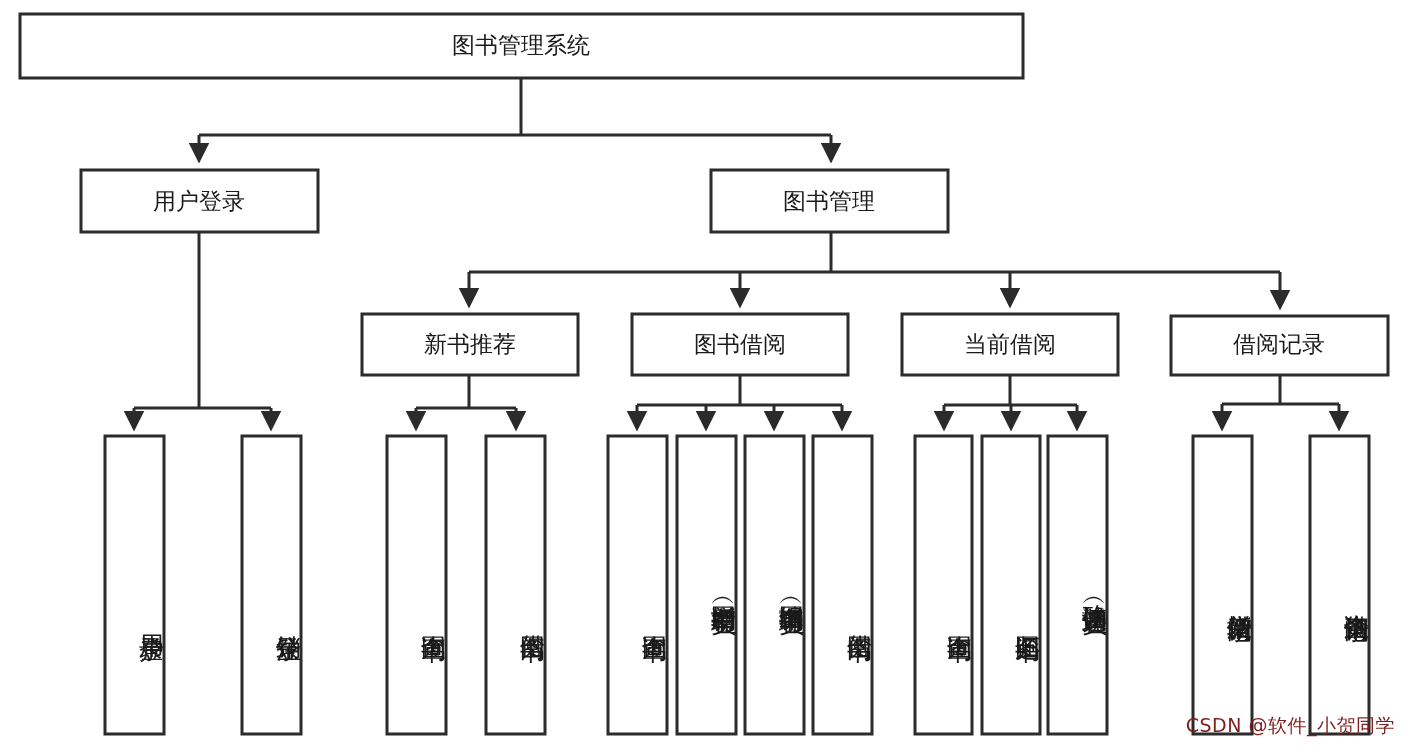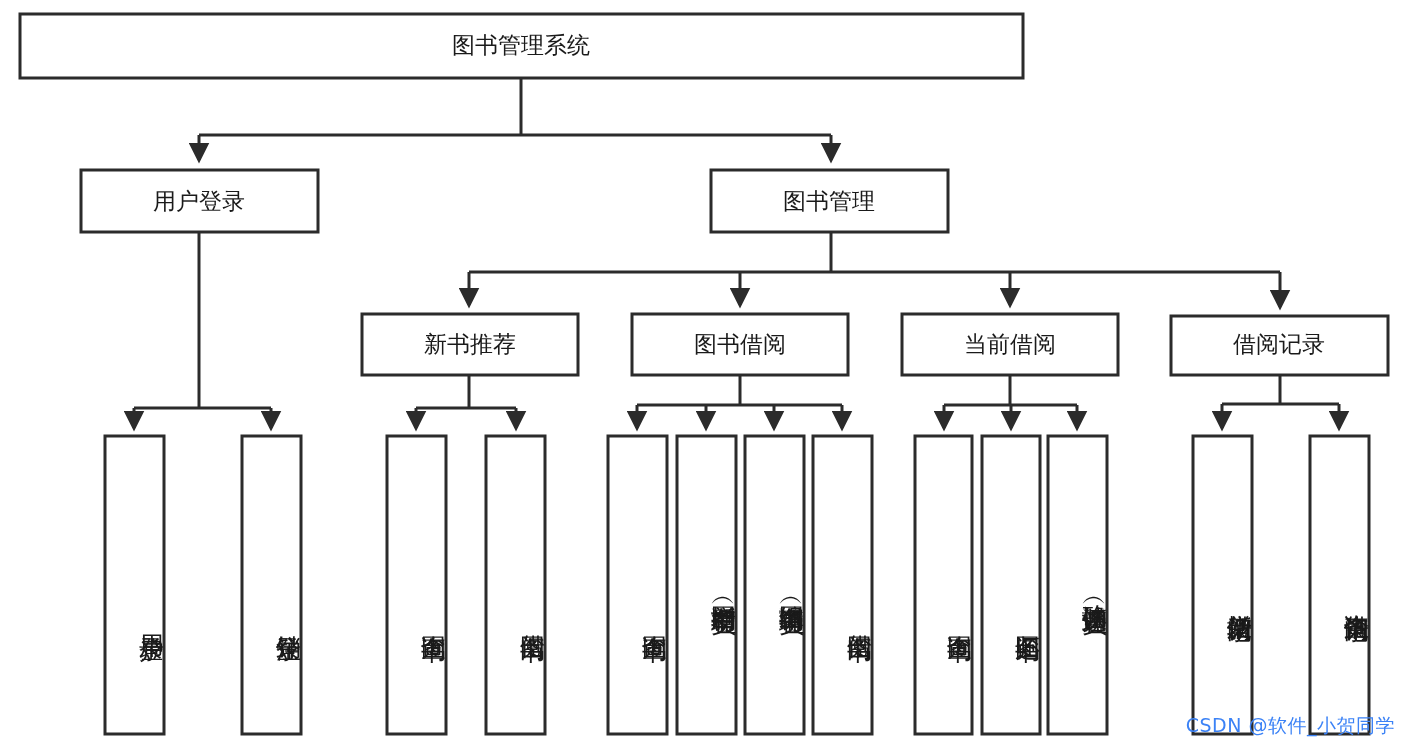--- a/index.html
+++ b/index.html
@@ -63,21 +63,21 @@
     justify-content: center;
     white-space: nowrap;
     pointer-events: none;
   }
   .watermark {
     position: absolute;
     right: 10px;
     bottom: 6px;
     font-family: "DejaVu Sans", "Liberation Sans", sans-serif;
     font-size: 19px;
-    color: #3b82f6;
+    color: #7f1d1d;
     letter-spacing: 0.5px;
     white-space: nowrap;
   }
 </style>
 </head>
 <body>
 
 <div id="diagram-root">
 
   <svg id="flow" viewBox="0 0 1405 747">

